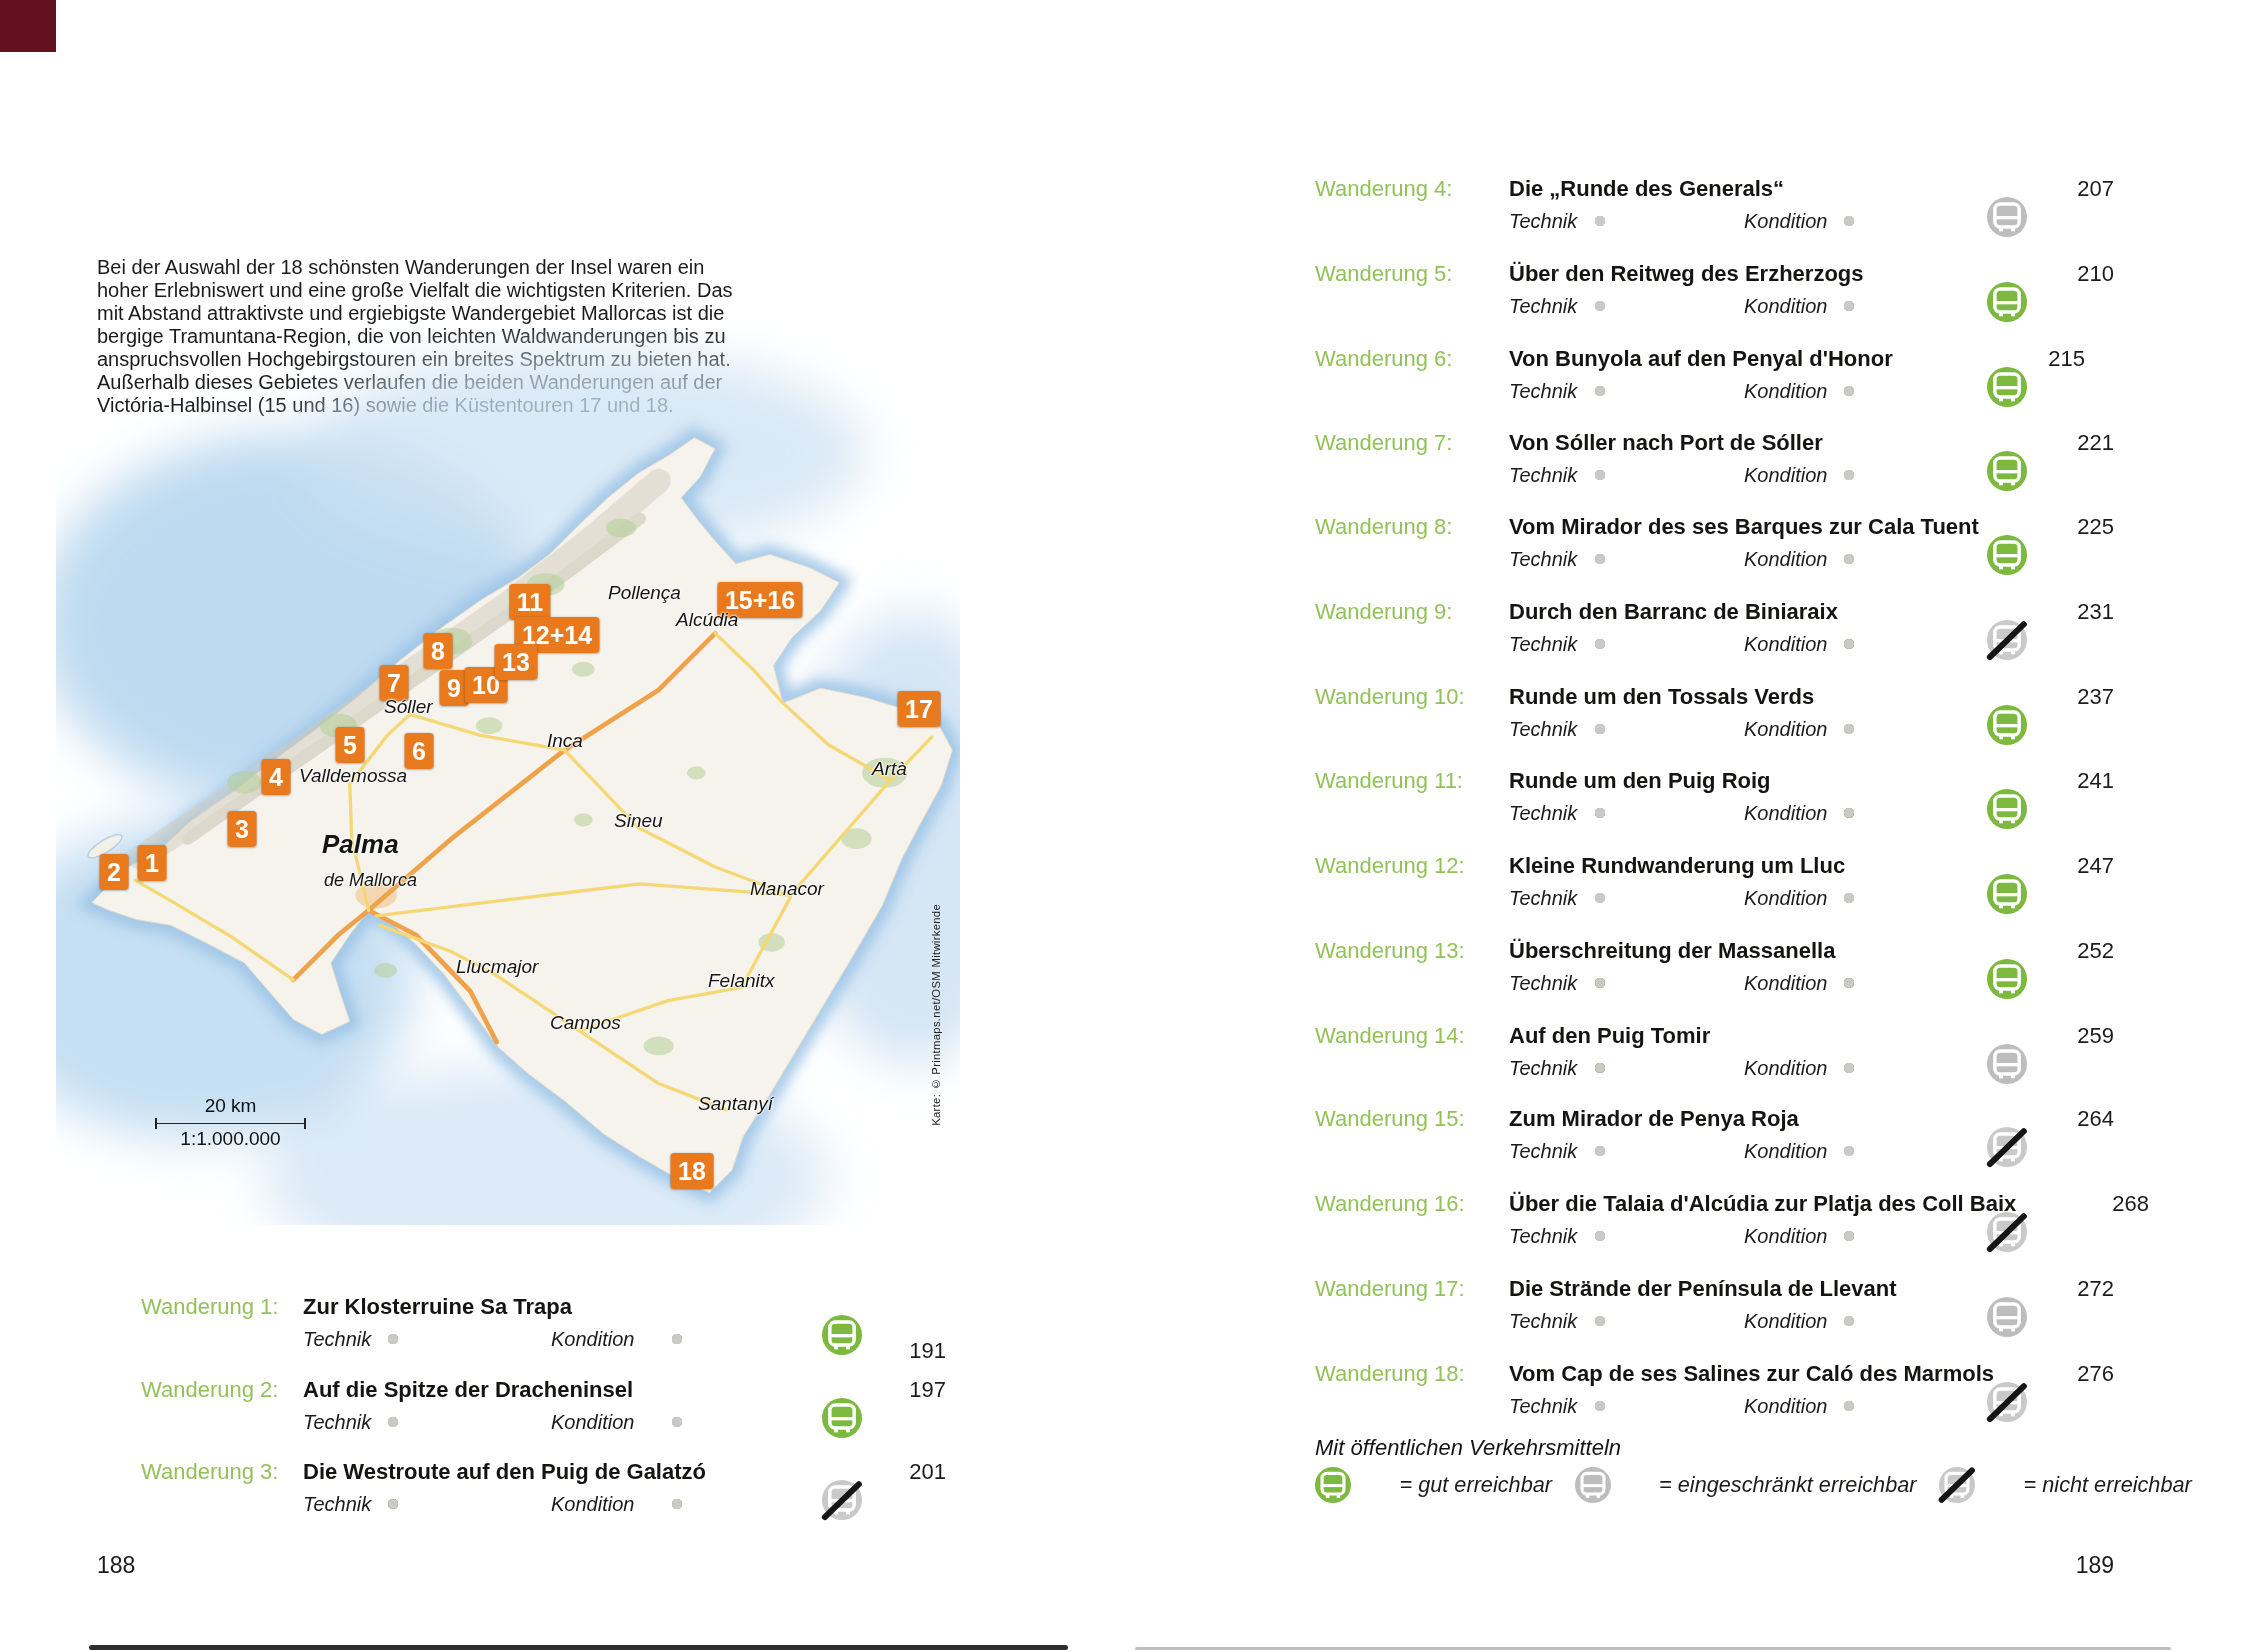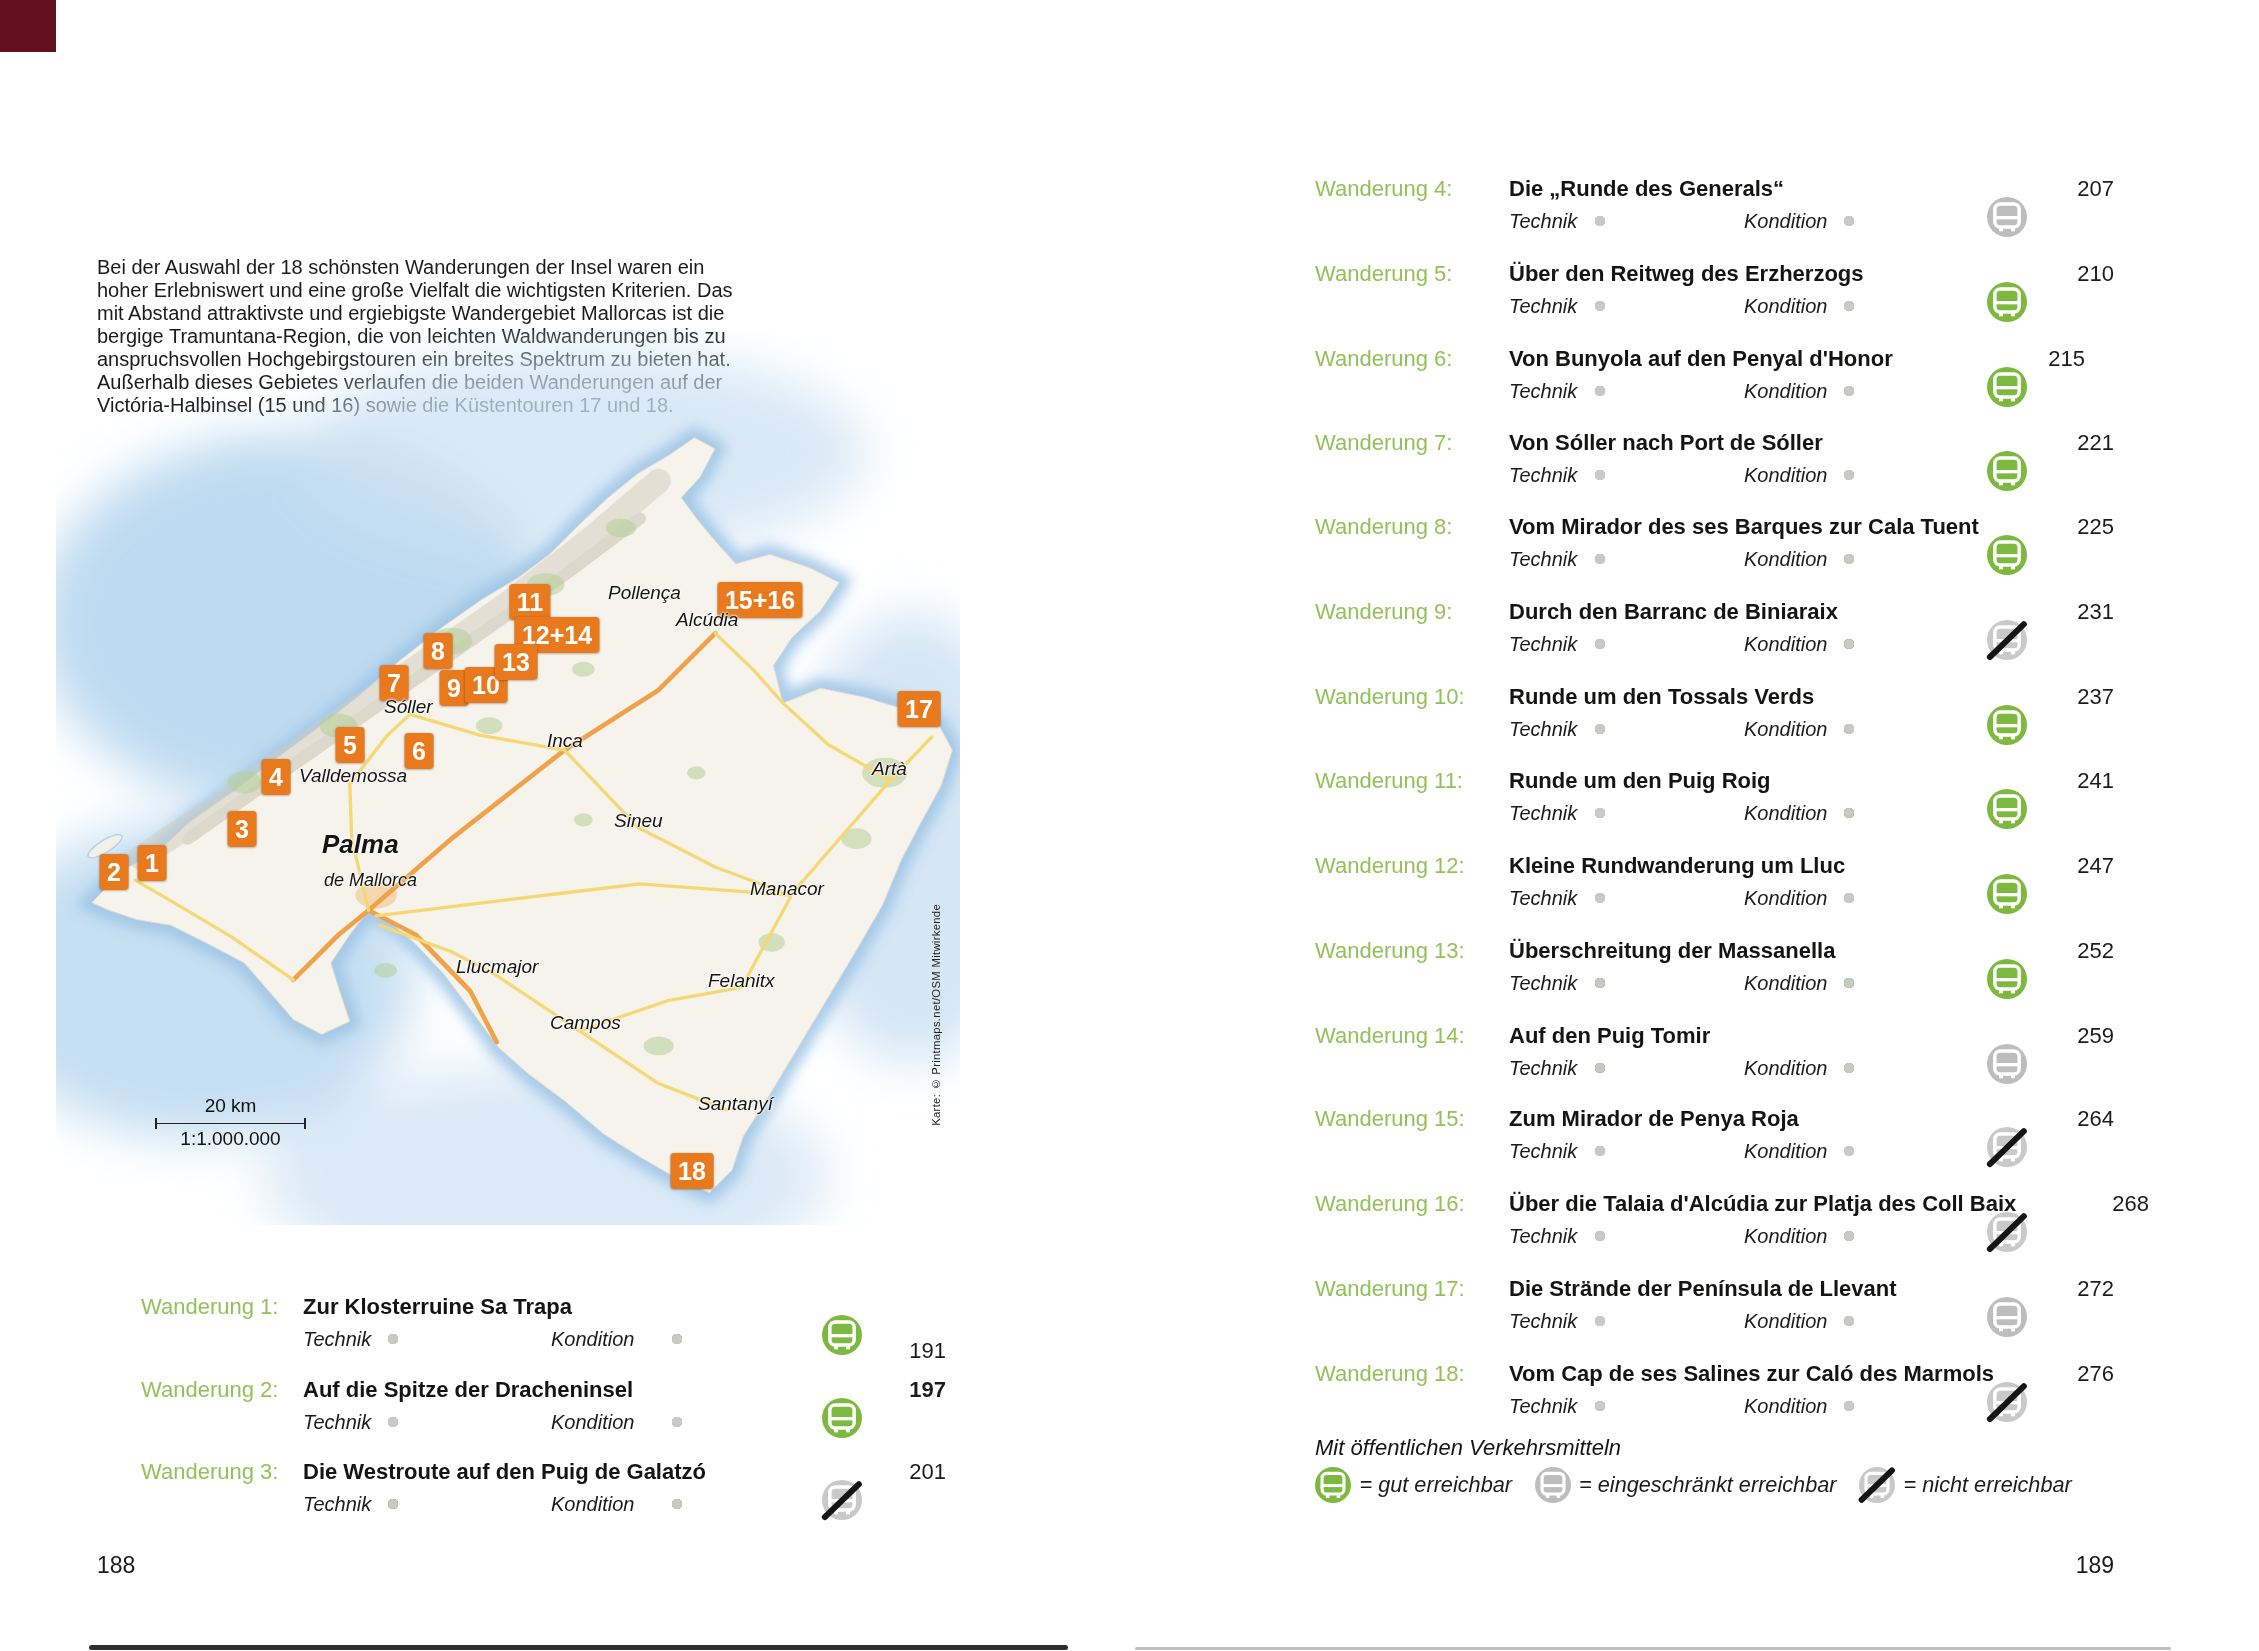--- a/index.html
+++ b/index.html
@@ -60,21 +60,21 @@
   .bus.limited{background:var(--bus-gray);} 
   .bus.none{background:#c9c9c9;}
   .bus svg{position:absolute;inset:0;width:100%;height:100%;}
   .slash{position:absolute;left:calc(50% - 2.8px);top:-16%;width:5.6px;height:132%;background:#151515;
          transform:rotate(46deg);transform-origin:center;border-radius:2.8px;}
 
   
   .legend-title{position:absolute;left:185px;top:1435px;font-style:italic;font-size:22px;color:#151514;}
   .legend-row{position:absolute;left:185px;top:1467px;display:flex;align-items:center;font-style:italic;font-size:21.7px;}
   .legend-row .bus{position:relative;flex:0 0 auto;margin-right:8.5px;}
-  .legend-text{margin-right:22.6px;white-space:nowrap;}
+  .legend-text{margin-right:22.6px;white-space:nowrap;margin-left:40px;}
 
   .pagenum{position:absolute;top:1552px;font-size:23px;color:#1a1a1a;}
   #pn-left{left:97px;}
   #pn-right{left:895px;width:89px;text-align:right;}
 </style>
 </head>
 <body>
 
 <div id="corner"></div>
 
@@ -207,21 +207,21 @@
             <rect x="4.7" y="4.2" width="14.6" height="13.8" rx="3.2" fill="none" stroke="#fff" stroke-width="2.1"></rect>
             <line x1="4.7" y1="12.4" x2="19.3" y2="12.4" stroke="#fff" stroke-width="2"></line>
             <line x1="8.4" y1="18.2" x2="8.4" y2="20.6" stroke="#fff" stroke-width="2.4"></line>
             <line x1="15.6" y1="18.2" x2="15.6" y2="20.6" stroke="#fff" stroke-width="2.4"></line>
           </svg>
         </div>
       </div>
       <div class="hike" style="top: 1377px; padding-left: 42px;">
         <span class="hlabel" style="left: 141px;">Wanderung 2:</span>
         <span class="htitle" style="left: 303px;">Auf die Spitze der Dracheninsel</span>
-        <span class="hpage" style="left: 871px; width: 75px; font-weight: bold;">197</span>
+        <span class="hpage" style="left: 871px; width: 75px;">197</span>
         <span class="mlabel" style="left: 303px;">Technik</span>
         <span class="dots" style="left: 388px;">
           <span class="dot on"></span>
           <span class="dot on"></span>
           <span class="dot off"></span>
           <span class="dot off"></span>
           <span class="dot off"></span>
         </span>
         <span class="mlabel" style="left: 551px;">Kondition</span>
         <span class="dots" style="left: 672px;">

